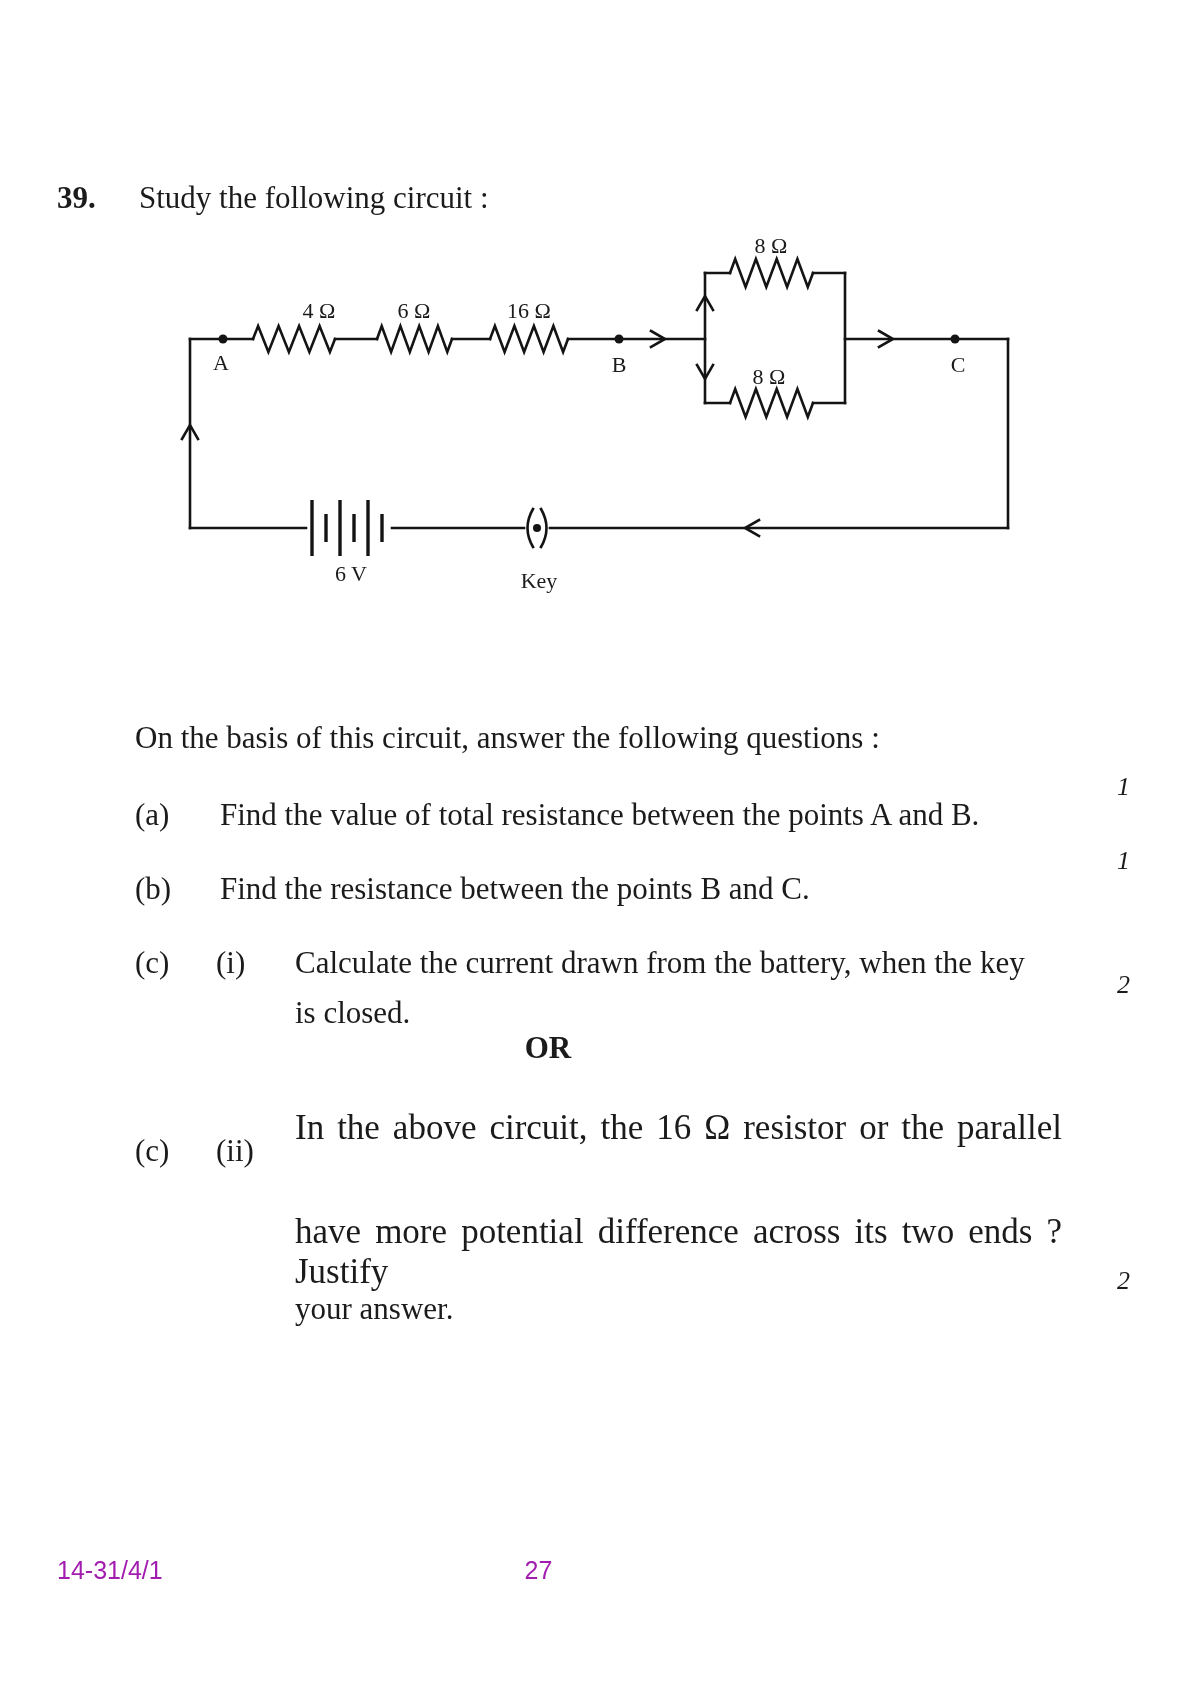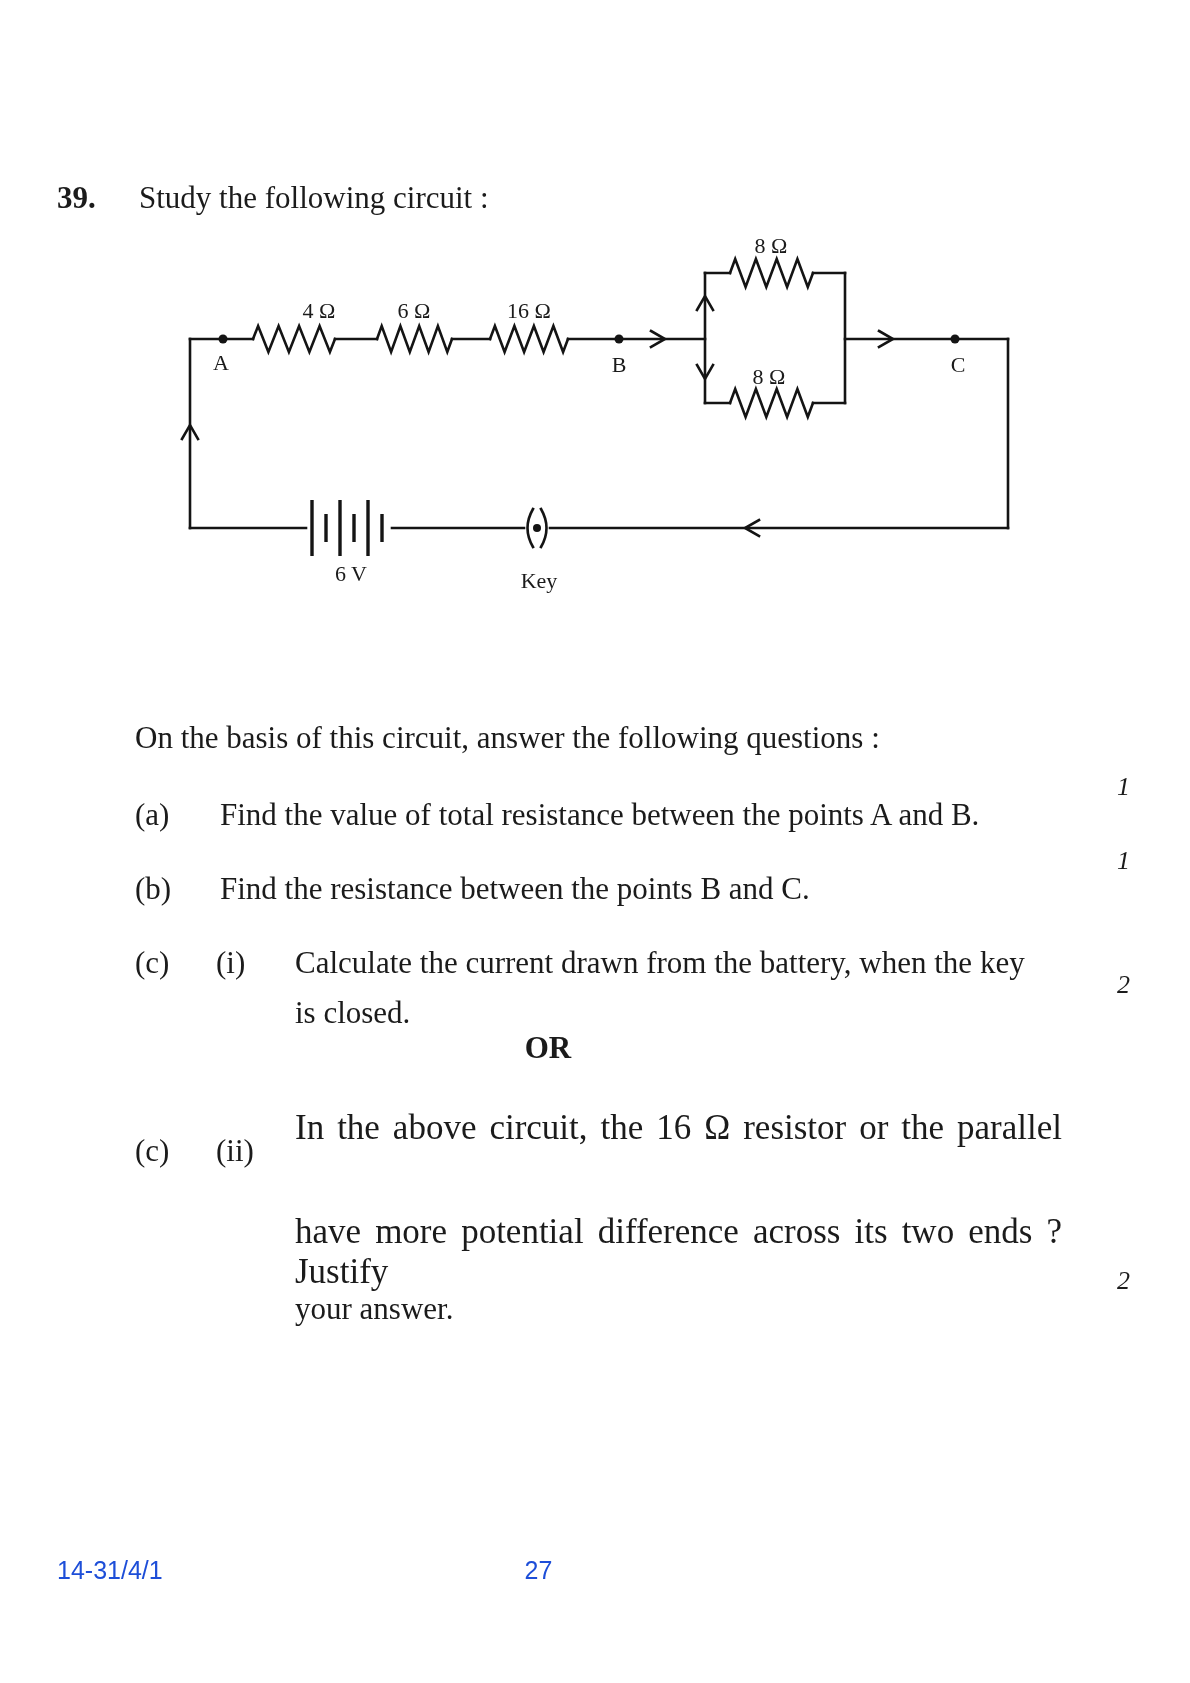--- a/index.html
+++ b/index.html
@@ -18,21 +18,21 @@
   .center-self{transform:translate(-50%,-50%);}
   .mark{font-style:italic;font-size:26px;width:40px;text-align:right;}
   .jline{
     white-space:normal;
     text-align:justify;
     text-align-last:justify;
     width:767px;
     font-size:35px;
   }
   .circuit-label{font-size:22px;}
-  .footer-text{font-family:"Liberation Sans","DejaVu Sans",sans-serif;font-size:25px;color:#1d4ed8;}
+  .footer-text{font-family:"Liberation Sans","DejaVu Sans",sans-serif;font-size:25px;color:#a21caf;}
   svg{position:absolute;left:0;top:0;}
   .or-wrap{width:200px;text-align:center;font-size:31px;font-weight:bold;}
 </style>
 </head>
 <body>
 
 <div class="page">
 
   <div class="abs body-text bold" style="left:57px;top:155px;">39.</div>
   <div class="abs body-text" style="left:139px;top:155px;">Study the following circuit :</div>

